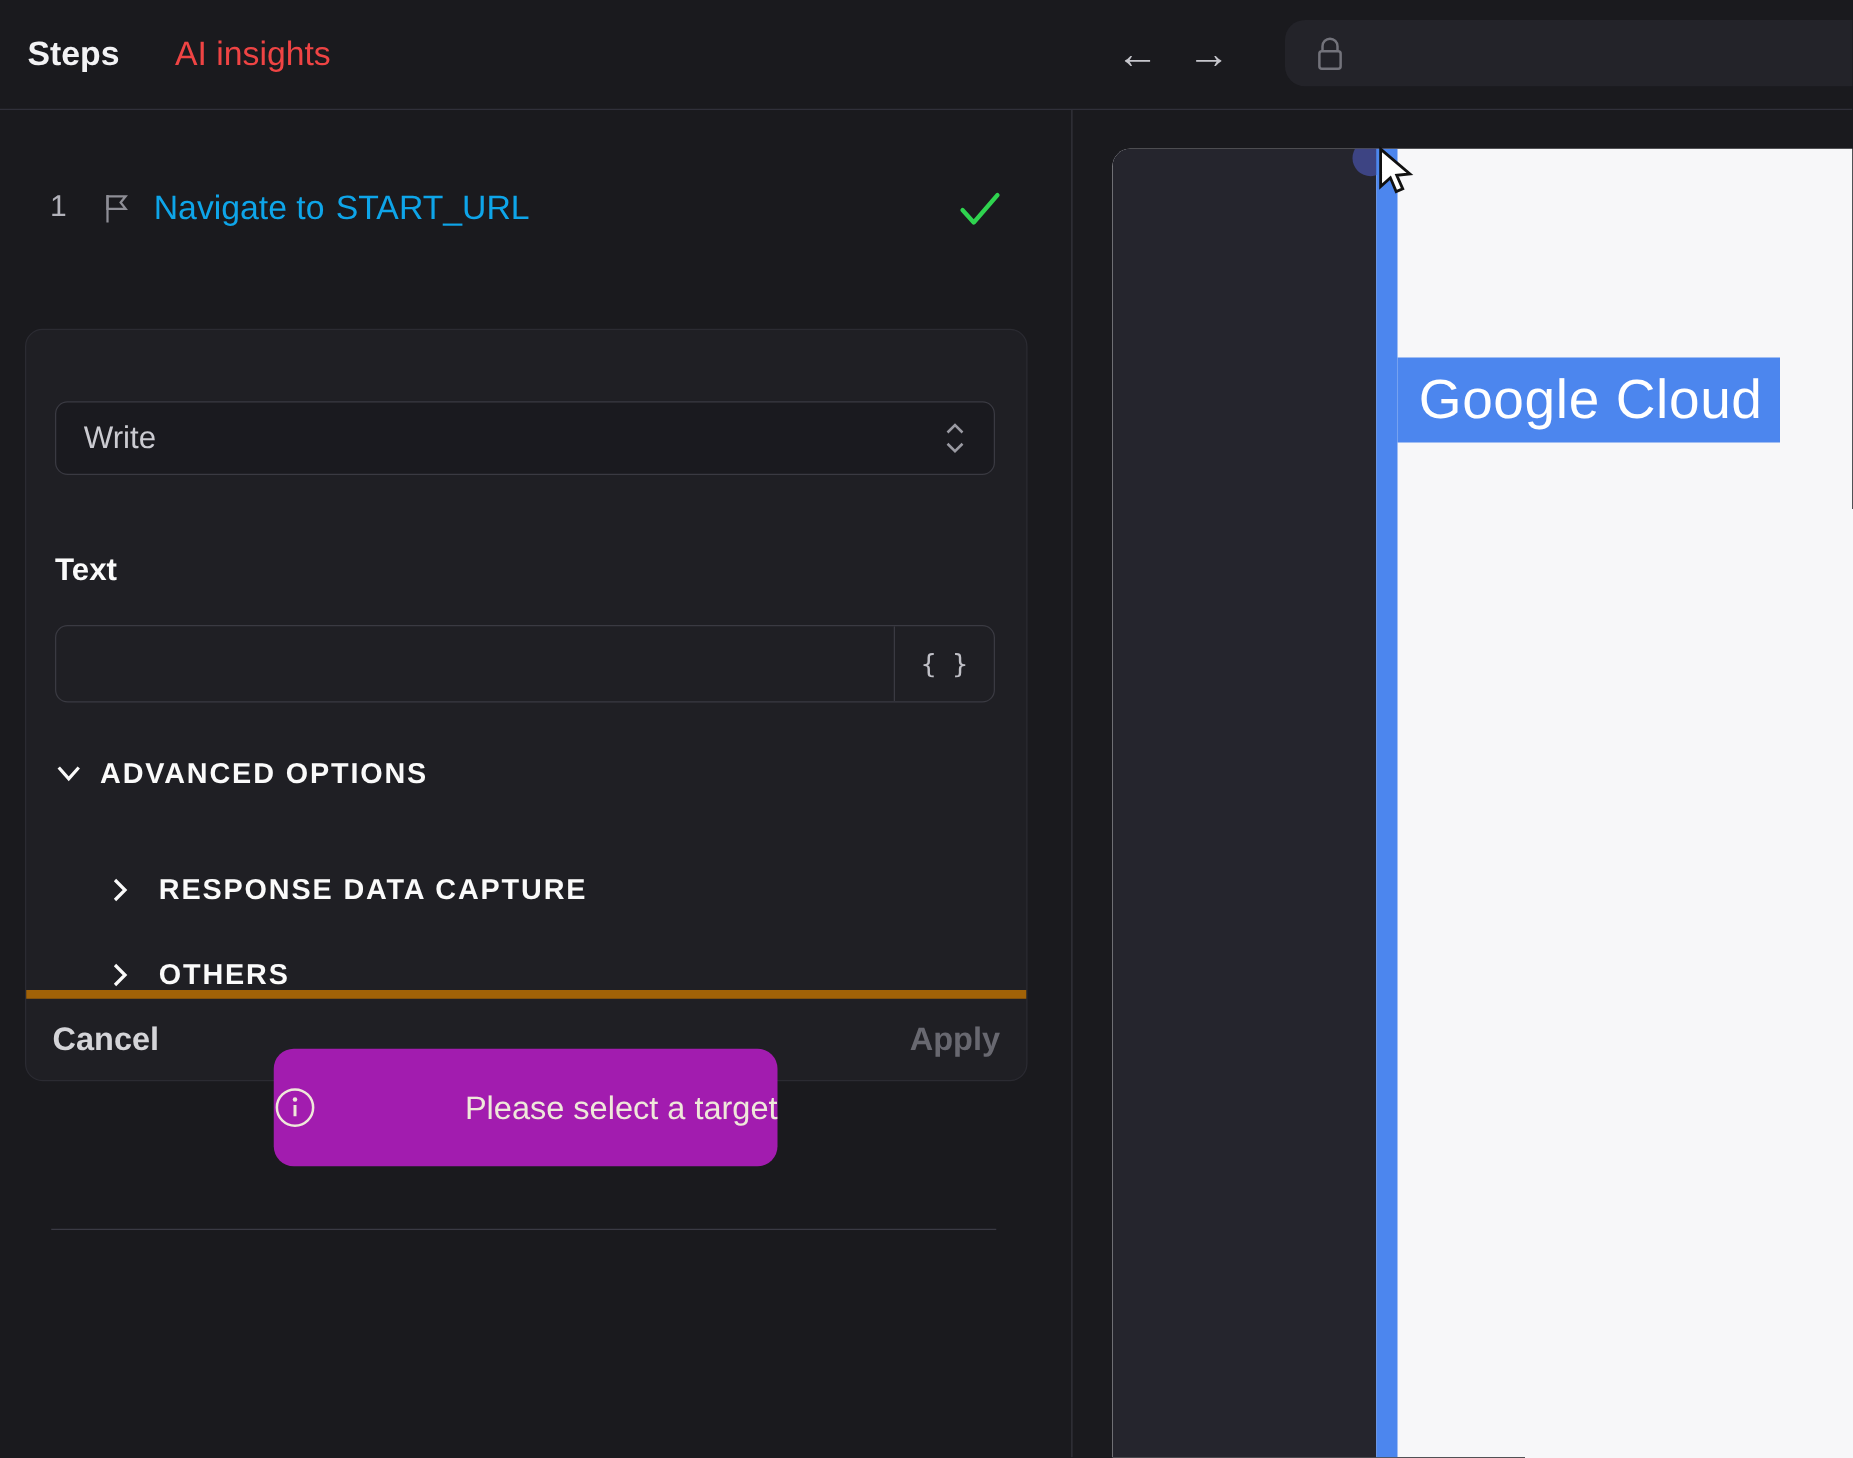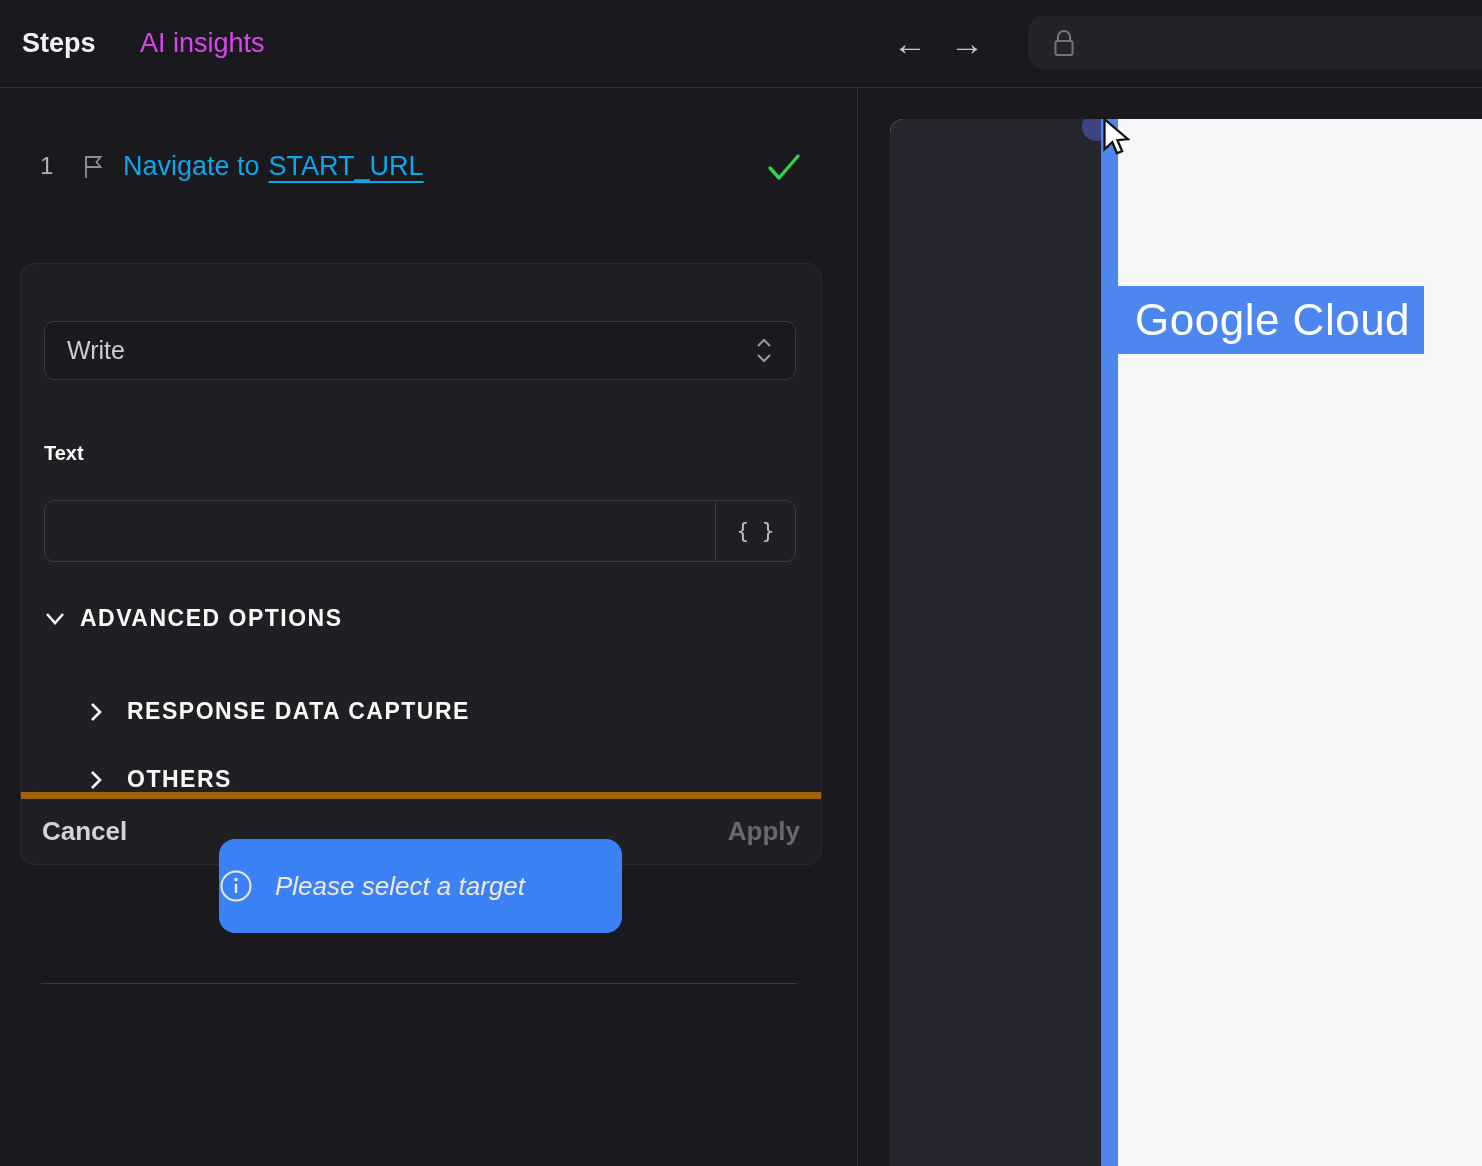--- a/index.html
+++ b/index.html
@@ -8,63 +8,63 @@
     font-family:"Liberation Sans","DejaVu Sans",sans-serif;
     background:#1a1a1e; color:#fafafa; position:relative;
   }
 
   
   .header { position:absolute; left:0; top:0; width:1482px; height:88px;
             border-bottom:1px solid #30303a; background:#1a1a1e; z-index:5; }
   .tab { position:absolute; top:0; height:87px; display:flex; align-items:center;
          font-size:27px; cursor:default; }
   .tab.active { color:#f2f2f4; font-weight:600; }
-  .tab.inactive { color:#d946ef; font-weight:400; }
+  .tab.inactive { color:#ef4444; font-weight:400; }
   .nav-arrow { position:absolute; top:0; height:87px; display:flex; align-items:center;
                font-size:34px; color:#c6c6cc; }
   .addr-bar { position:absolute; left:1028px; top:16px; width:470px; height:53px;
               background:#232329; border-radius:16px; display:flex; align-items:center;
               padding-left:24px; }
 
   
   .vdivider { position:absolute; left:857px; top:88px; width:1px; height:1078px; background:#34343c; }
 
   .step-row { position:absolute; left:0; top:140px; width:857px; height:52px; }
   .step-num { position:absolute; left:40px; top:0; height:52px; display:flex; align-items:center;
               color:#b2b2ba; font-size:24px; }
   .step-flag { position:absolute; left:80px; top:13px; }
   .step-text { position:absolute; left:123px; top:0; height:52px; display:flex; align-items:center;
                color:#0ea5e9; font-size:27px; }
-  .step-text .tgt { text-decoration:underline; text-underline-offset:6px; text-decoration-thickness:2px; margin-left:9px; }
+  .step-text .tgt { text-underline-offset:6px; text-decoration-thickness:2px; margin-left:9px; }
   .step-check { position:absolute; left:766px; top:11px; }
 
   
   .card { position:absolute; left:20px; top:263px; width:802px; height:602px;
           background:#1f1f24; border:1px solid #2b2b32; border-radius:14px; }
   .select { position:absolute; left:23px; top:57px; width:752px; height:59px;
             background:#1a1a1f; border:1px solid #3a3a42; border-radius:10px;
             display:flex; align-items:center; padding:0 22px; cursor:pointer; }
   .select .val { color:#cbcbd1; font-size:25px; flex:1; }
-  .field-label { position:absolute; left:23px; top:178px; font-size:20px; font-weight:700; color:#fafafa; }
+  .field-label { position:absolute; left:23px; top:178px; font-size:25px; font-weight:700; color:#fafafa; }
   .input-group { position:absolute; left:23px; top:236px; width:752px; height:62px;
                  border:1px solid #3a3a42; border-radius:10px; display:flex; overflow:hidden; }
   .input-group input { flex:1; background:transparent; border:none; outline:none;
                        color:#e8e8ec; font-size:24px; padding:0 18px;
                        font-family:"Liberation Sans","DejaVu Sans",sans-serif; }
   .braces-btn { width:80px; border-left:1px solid #3a3a42; display:flex; align-items:center;
                 justify-content:center; color:#c0c0c7; font-size:21px; cursor:pointer;
                 font-family:"DejaVu Sans Mono",monospace; }
   .adv-row { position:absolute; left:23px; top:341px; display:flex; align-items:center; gap:14px; cursor:pointer; }
   .adv-row .lbl, .sec-row .lbl { font-size:23px; font-weight:700; letter-spacing:1.5px; color:#fafafa; }
   .sec-row { position:absolute; display:flex; align-items:center; gap:24px; cursor:pointer; }
   .sec-response { left:68px; top:434px; }
   .sec-others { left:68px; top:502px; }
   .hint-box { position:absolute; left:198px; top:575px; width:403px; height:94px;
-              background:#3b82f6; border-radius:16px; display:flex; align-items:center;
-              justify-content:flex-start; gap:22px;font-style:italic; }
+              background:#a21caf; border-radius:16px; display:flex; align-items:center;
+              justify-content:space-between; gap:22px; }
   .hint-text { color:#efe8da; font-size:26px; }
   .inset-div { position:absolute; left:20px; top:719px; width:756px; height:1px; background:#3a3a44; }
   .card-footer { position:absolute; left:0; bottom:0; width:100%; height:72px;
                  border-top:7px solid #a16207; display:flex; align-items:center;
                  justify-content:space-between; padding:0 21px;font-weight:bold; }
   .btn-cancel { color:#d4d4d8; font-size:26px; cursor:pointer; }
   .btn-apply { color:#686870; font-size:26px; }
 
   
   .viewport { position:absolute; left:890px; top:119px; width:592px; height:1047px;

